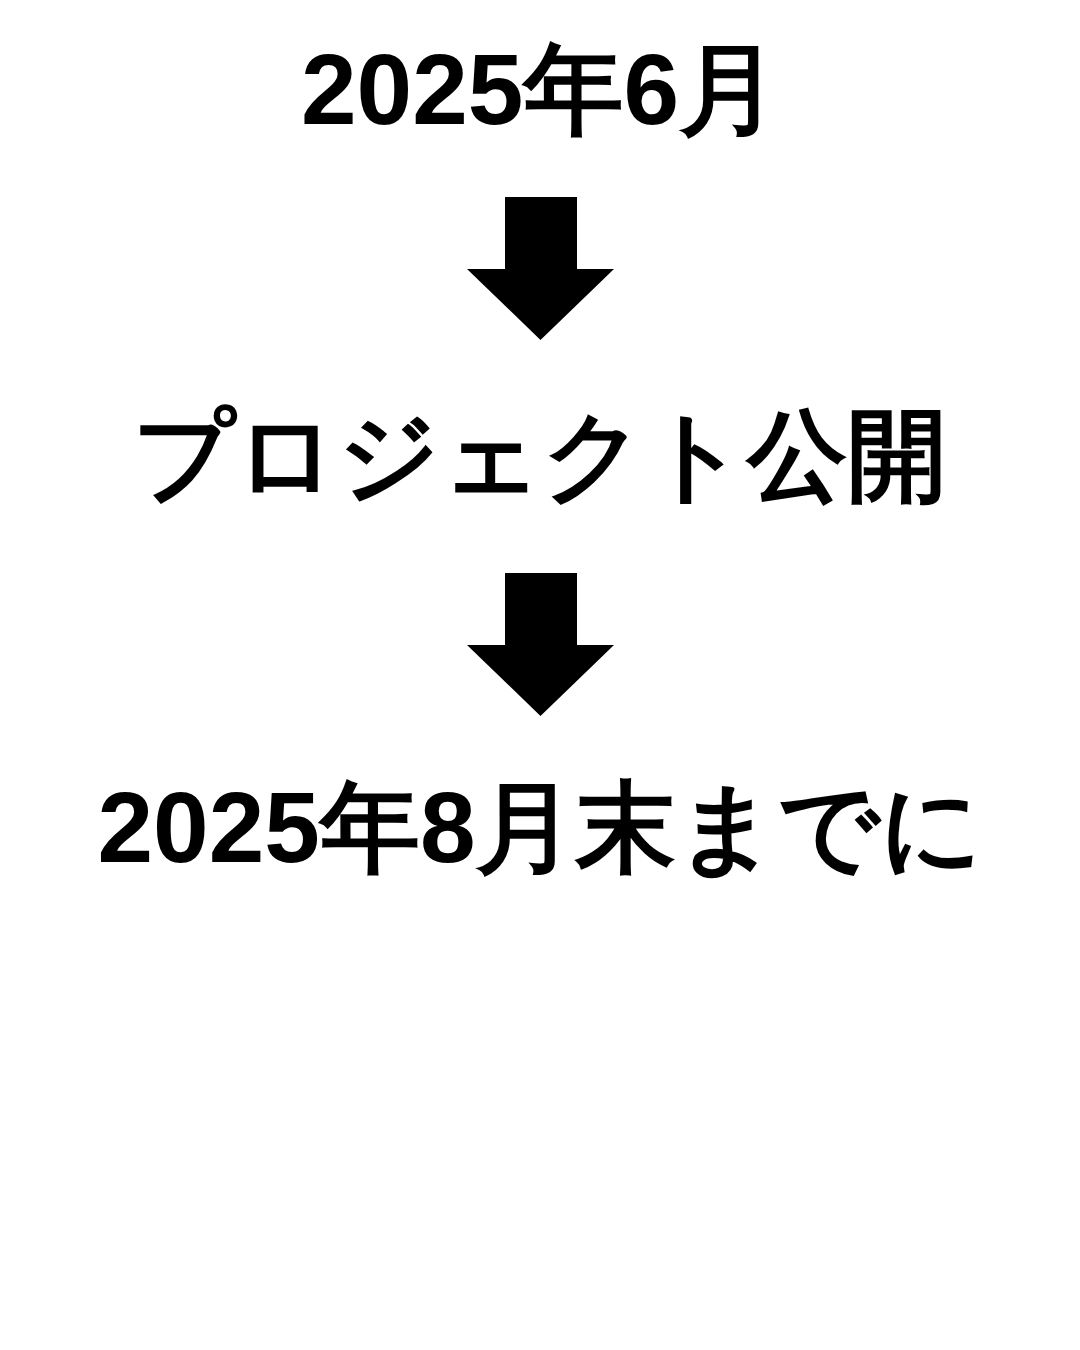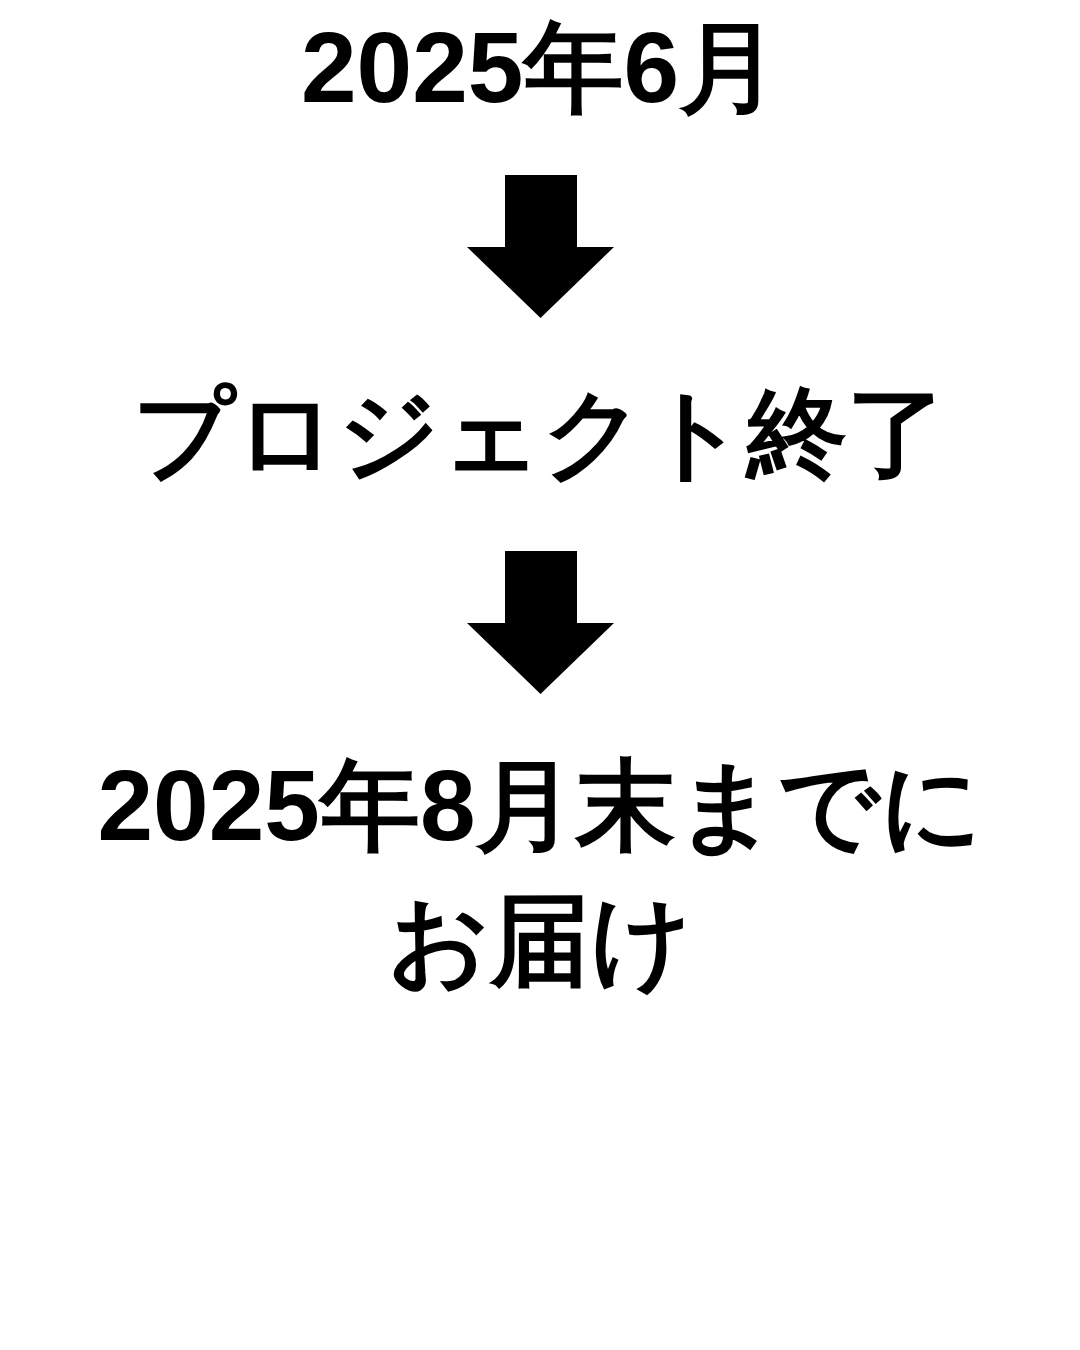--- a/index.html
+++ b/index.html
@@ -12,20 +12,21 @@
     background: #ffffff;
     overflow: hidden;
     font-family: "Liberation Sans", "DejaVu Sans", sans-serif;
   }
   .canvas {
     width: 1080px;
     height: 1350px;
     display: flex;
     flex-direction: column;
     align-items: center;
+    padding-top: 22px;
     box-sizing: border-box;
     background: #ffffff;
   }
   .step {
     text-align: center;
     color: #000000;
     font-weight: 700;
     font-size: 100px;
     line-height: 135px;
     white-space: nowrap;
@@ -56,27 +57,26 @@
     <div>2025年6月</div>
   </section>
 
   <div class="arrow" id="arrow-1">
     <svg viewBox="0 0 147 143" xmlns="http://www.w3.org/2000/svg" aria-hidden="true">
       <polygon points="38,0 110,0 110,72 147,72 73.5,143 0,72 38,72" fill="currentColor"></polygon>
     </svg>
   </div>
 
   <section class="step" id="step-2">
-    <div>プロジェクト終了</div>
+    <div>プロジェクト公開</div>
   </section>
 
   <div class="arrow" id="arrow-2">
     <svg viewBox="0 0 147 143" xmlns="http://www.w3.org/2000/svg" aria-hidden="true">
       <polygon points="38,0 110,0 110,72 147,72 73.5,143 0,72 38,72" fill="currentColor"></polygon>
     </svg>
   </div>
 
   <section class="step" id="step-3">
     <div>2025年8月末までに</div>
-    <div>お届け</div>
   </section>
 
 </div>
 
 </body></html>

